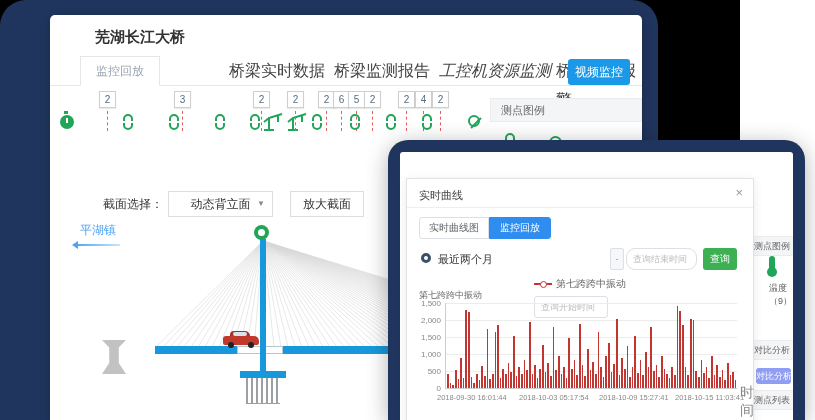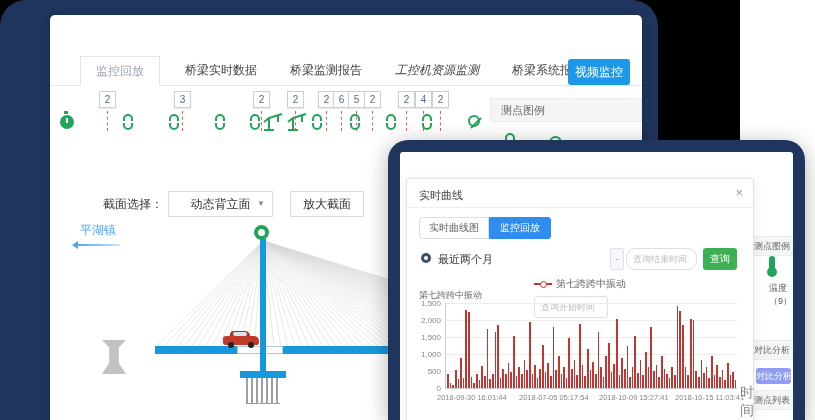--- a/index.html
+++ b/index.html
@@ -13,21 +13,21 @@
     background:#20355e; border-radius:26px 26px 0 0; }
 
   
   #main-window { position:absolute; left:50px; top:15px; width:592px; height:405px;
     background:#fff; border-radius:5px 5px 0 0; box-shadow:0 2px 10px rgba(0,0,0,.25); }
   .win-title { position:absolute; left:45px; top:13px; font-size:15px; font-weight:bold; color:#333; }
   .tabbar { position:absolute; left:0; top:41px; width:100%; height:30px; border-bottom:1px solid #e6e6e6; }
   .tab-active { position:absolute; left:30px; top:0; width:80px; height:30px; line-height:29px;
     text-align:center; font-size:12px; color:#9aa5b1; background:#fff;
     border:1px solid #e6e6e6; border-bottom:1px solid #fff; }
-  .tab-plain { position:absolute; top:0; height:30px; line-height:29px; font-size:12px; color:#444; }
+  .tab-plain { position:absolute; top:0; height:30px; line-height:29px; font-size:16px; color:#444;margin-left:44px; }
   #tab1 { left:135px; } #tab2 { left:240px; } #tab3 { left:345px;font-style:italic; } #tab4 { left:462px; }
   .video-btn { position:absolute; left:518px; top:44px; width:62px; height:26px;
     background:#1b99e8; color:#fff; font-size:12px; border:none; border-radius:3px; cursor:pointer; }
 
   
   .badge { position:absolute; top:76px; width:17px; height:17px; background:#fff;
     border:1px solid #cfcfcf; box-shadow:0 1px 1px rgba(0,0,0,.08);
     font-size:10px; color:#5a6c7d; text-align:center; line-height:15px; }
   .dash { position:absolute; top:96px; height:20px; width:0; border-left:1px dashed #e06060; }
   .chain-icon { position:absolute; top:99px; width:10px; height:16px;
@@ -161,20 +161,21 @@
   .x-axis-name { position:absolute; left:333px; top:205px; font-size:14px; color:#888; }
 </style>
 </head>
 <body>
 
 <div id="stage">
   <div id="black-underlay"></div>
   <div id="navy-card"></div>
 
   <div id="main-window">
+    <div class="win-title">芜湖长江大桥</div>
 
     <div class="tabbar">
       <div class="tab-active">监控回放</div>
       <div class="tab-plain" id="tab1">桥梁实时数据</div>
       <div class="tab-plain" id="tab2">桥梁监测报告</div>
       <div class="tab-plain" id="tab3">工控机资源监测</div>
       <div class="tab-plain" id="tab4">桥梁系统报警</div>
     </div>
     <button class="video-btn">视频监控</button>
 
@@ -470,20 +471,20 @@
               <div class="bar" style="height: 13.2%;"></div>
               <div class="bar" style="height: 20.4%;"></div>
               <div class="bar" style="height: 9.6%;"></div>
               <div class="bar" style="height: 28.8%;"></div>
               <div class="bar" style="height: 15.6%;"></div>
               <div class="bar" style="height: 18.4%;"></div>
               <div class="bar" style="height: 9.6%;"></div>
             </div>
         </div>
         <div class="xlabel" style="left:30px;">2018-09-30 16:01:44</div>
-        <div class="xlabel" style="left:112px;">2018-07-05 05:17:54</div>
+        <div class="xlabel" style="left:112px;">2018-10-03 05:17:54</div>
         <div class="xlabel" style="left:192px;">2018-10-09 15:27:41</div>
         <div class="xlabel" style="left:268px;">2018-10-15 11:03:41</div>
         <div class="x-axis-name">时间</div>
       </div>
     </div>
   </div>
 </div>
 
 </body></html>

